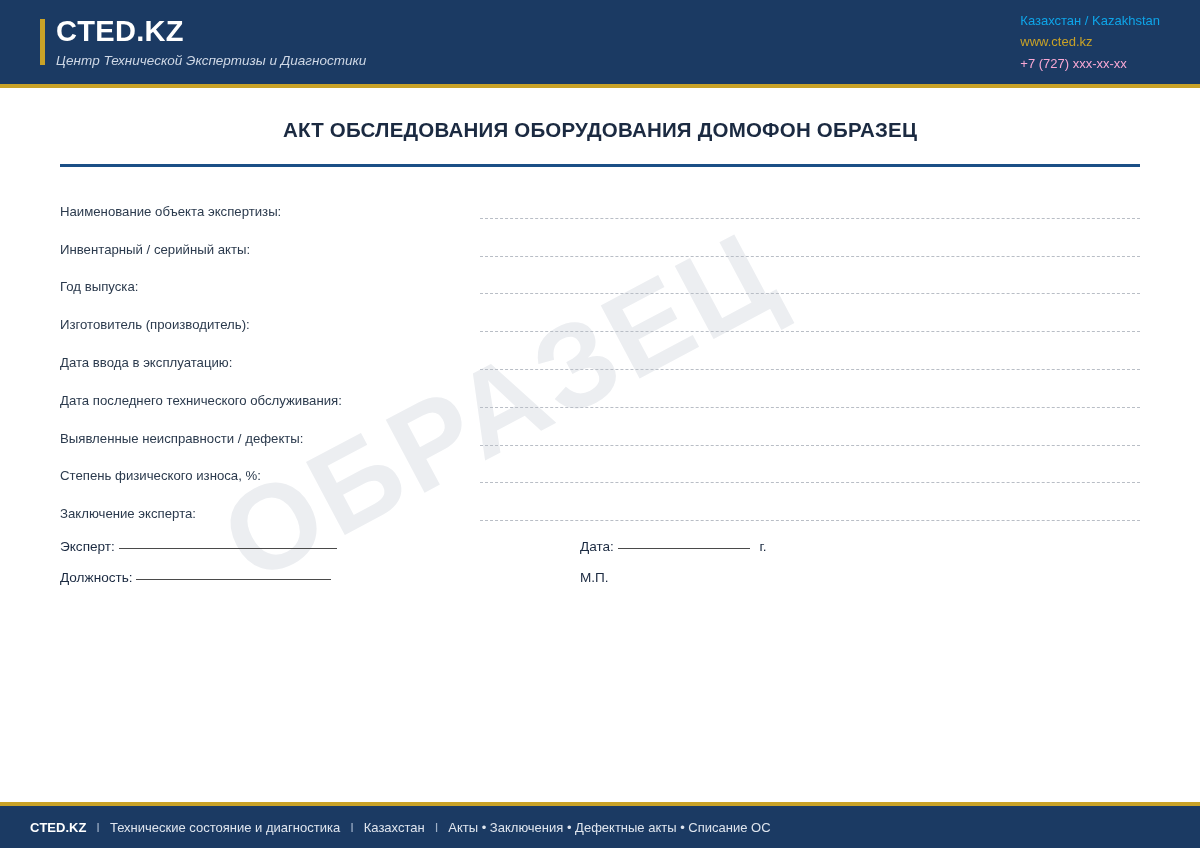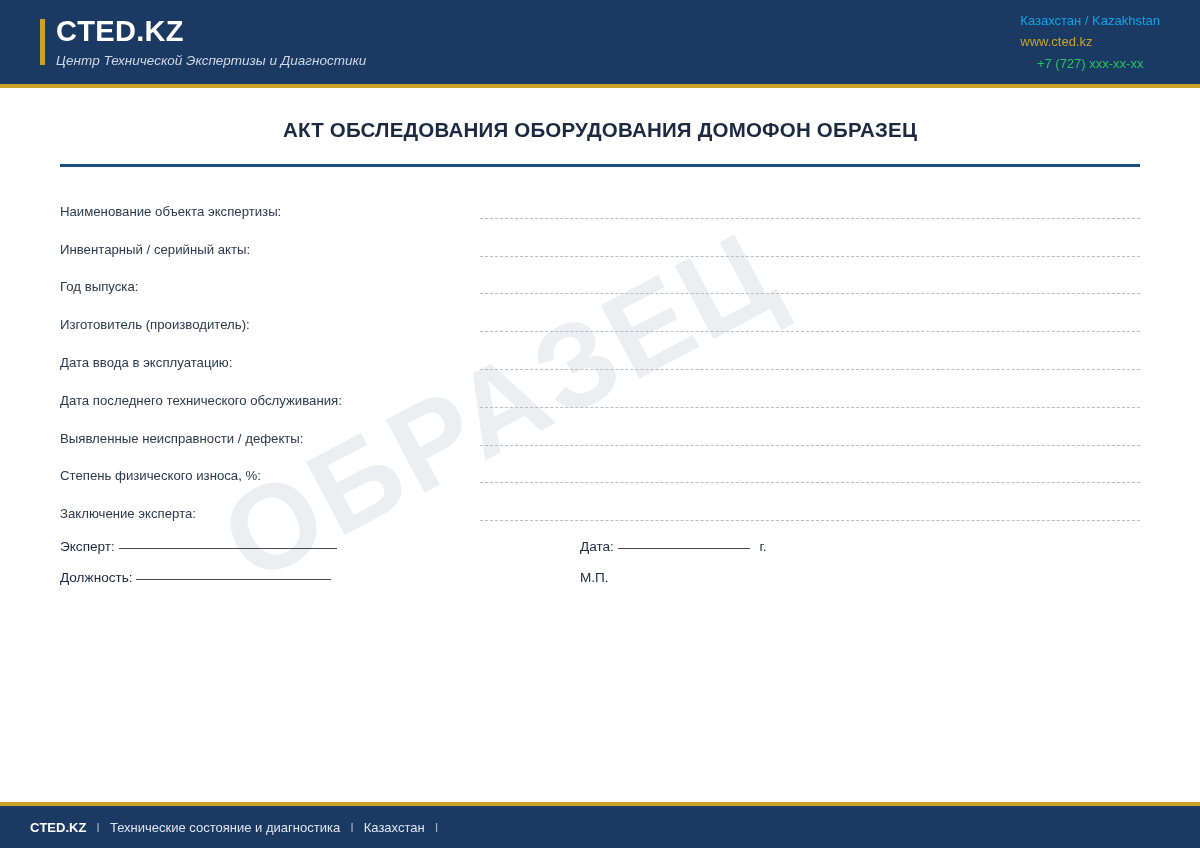--- a/index.html
+++ b/index.html
@@ -54,21 +54,21 @@
     font-style: italic;
   }
   .header-right {
     margin-left: auto;
     text-align: left;
     line-height: 1.65;
     font-size: 13px;
   }
   .hr-country { color: #0ea5e9; }
   .hr-site { color: #c9a227; }
-  .hr-phone { color: #22c55e; text-align: center; }
+  .hr-phone { color: #f9a8d4; }
 
   
   .watermark {
     position: absolute;
     left: 150px;
     top: 215px;
     width: 700px;
     height: 380px;
     pointer-events: none;
     z-index: 0;
@@ -258,13 +258,14 @@
   </div>
 </div>
 
 <div class="footer">
   <span class="footer-brand">CTED.KZ</span>
   <span class="footer-sep">I</span>
   <span class="footer-text">Технические состояние и диагностика</span>
   <span class="footer-sep">I</span>
   <span class="footer-text">Казахстан</span>
   <span class="footer-sep">I</span>
+  <span class="footer-text">Акты • Заключения • Дефектные акты • Списание ОС</span>
 </div>
 
 </body></html>

